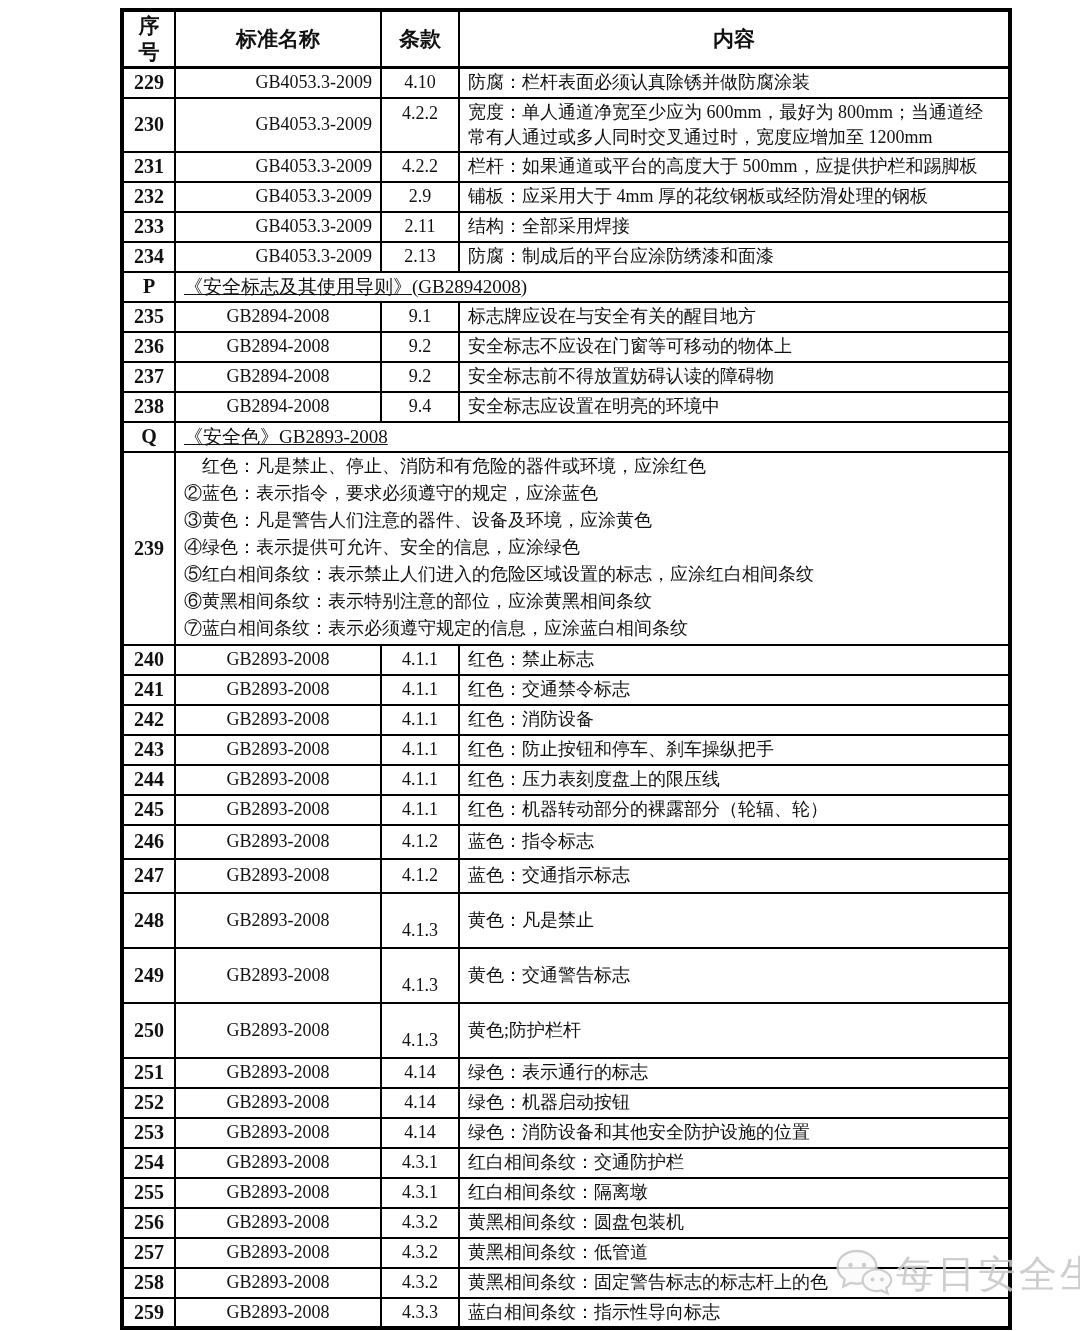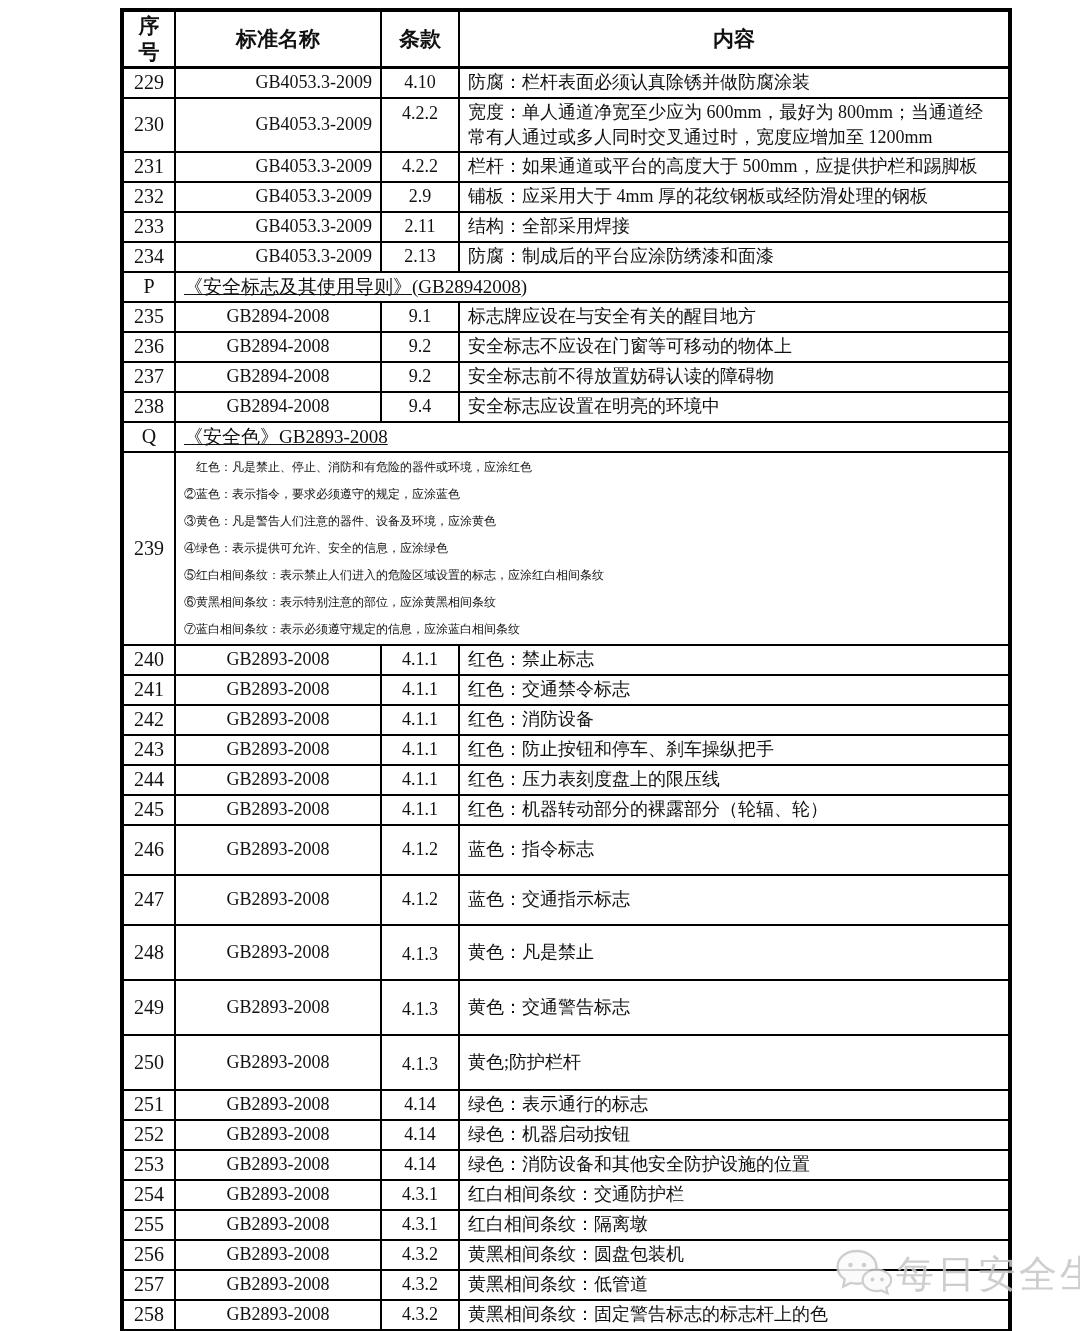--- a/index.html
+++ b/index.html
@@ -29,63 +29,64 @@
     height:52px;
     font-size:21px;
     font-weight:bold;
     text-align:center;
     border-bottom:3px solid #000;
     line-height:26px;
   }
   .th-no{white-space:pre-line;}
   tr.normal{height:30px;}
   tr.tall{height:54px;margin-top:20px;}
-  tr.mid{height:50px;}
+  tr.mid{height:34px;}
   tr.big{height:55px;}
   tr.section{height:30px;}
   tr.multi{height:191px;}
   .c-no{
     text-align:center;
-    font-weight:normal;
+    font-weight:bold;
     font-size:20px;
     padding:1px 2px;
   }
   .c-name{
     font-size:18px;
     text-align:center;
     white-space:nowrap;
   }
   .c-name.left{text-align:right;padding-left:9px;}
   .c-clause{
     font-size:18px;
     text-align:center;
     padding:1px 2px;
   }
   tr.tall .c-clause{vertical-align:top;padding-top:4px;}
-  tr.big .c-clause{vertical-align:bottom;padding-bottom:14px;}
+  tr.big .c-clause{vertical-align:bottom;padding-bottom:6px;}
   .c-content{
     font-size:18px;
     text-align:left;
     line-height:25px;
   }
   .c-section{
     font-size:19px;
     text-align:left;
     padding-left:10px;
     white-space:nowrap;
     text-decoration:underline;
   }
   .c-lines{
     text-align:left;
     padding-left:30px;
   }
   .c-lines div{
-    font-size:12px;
+    font-size:18px;
     line-height:27px;
     white-space:nowrap;
+    font-family:Liberation Mono, monospace;
   }
   .watermark{
     position:absolute;
     left:834px;top:1248px;
     display:flex;
     align-items:center;
     gap:4px;
     pointer-events:none;
     z-index:5;
     opacity:.85;

